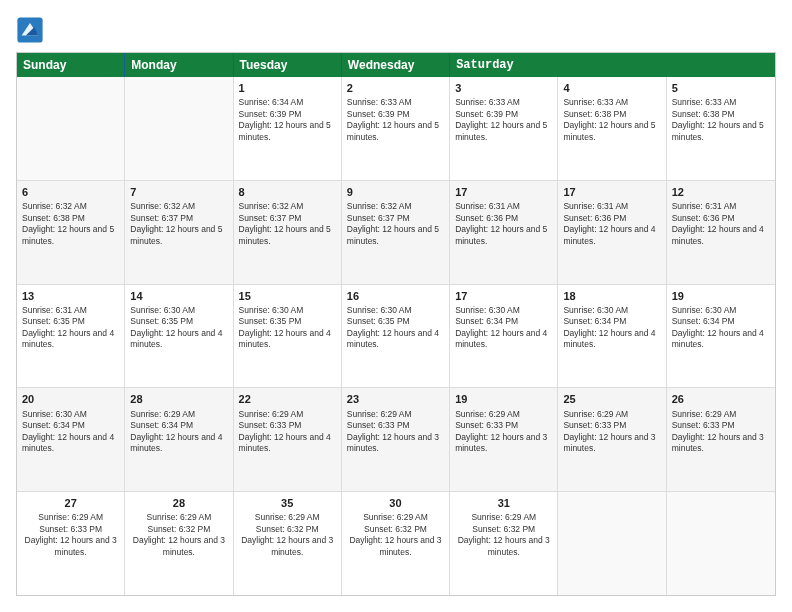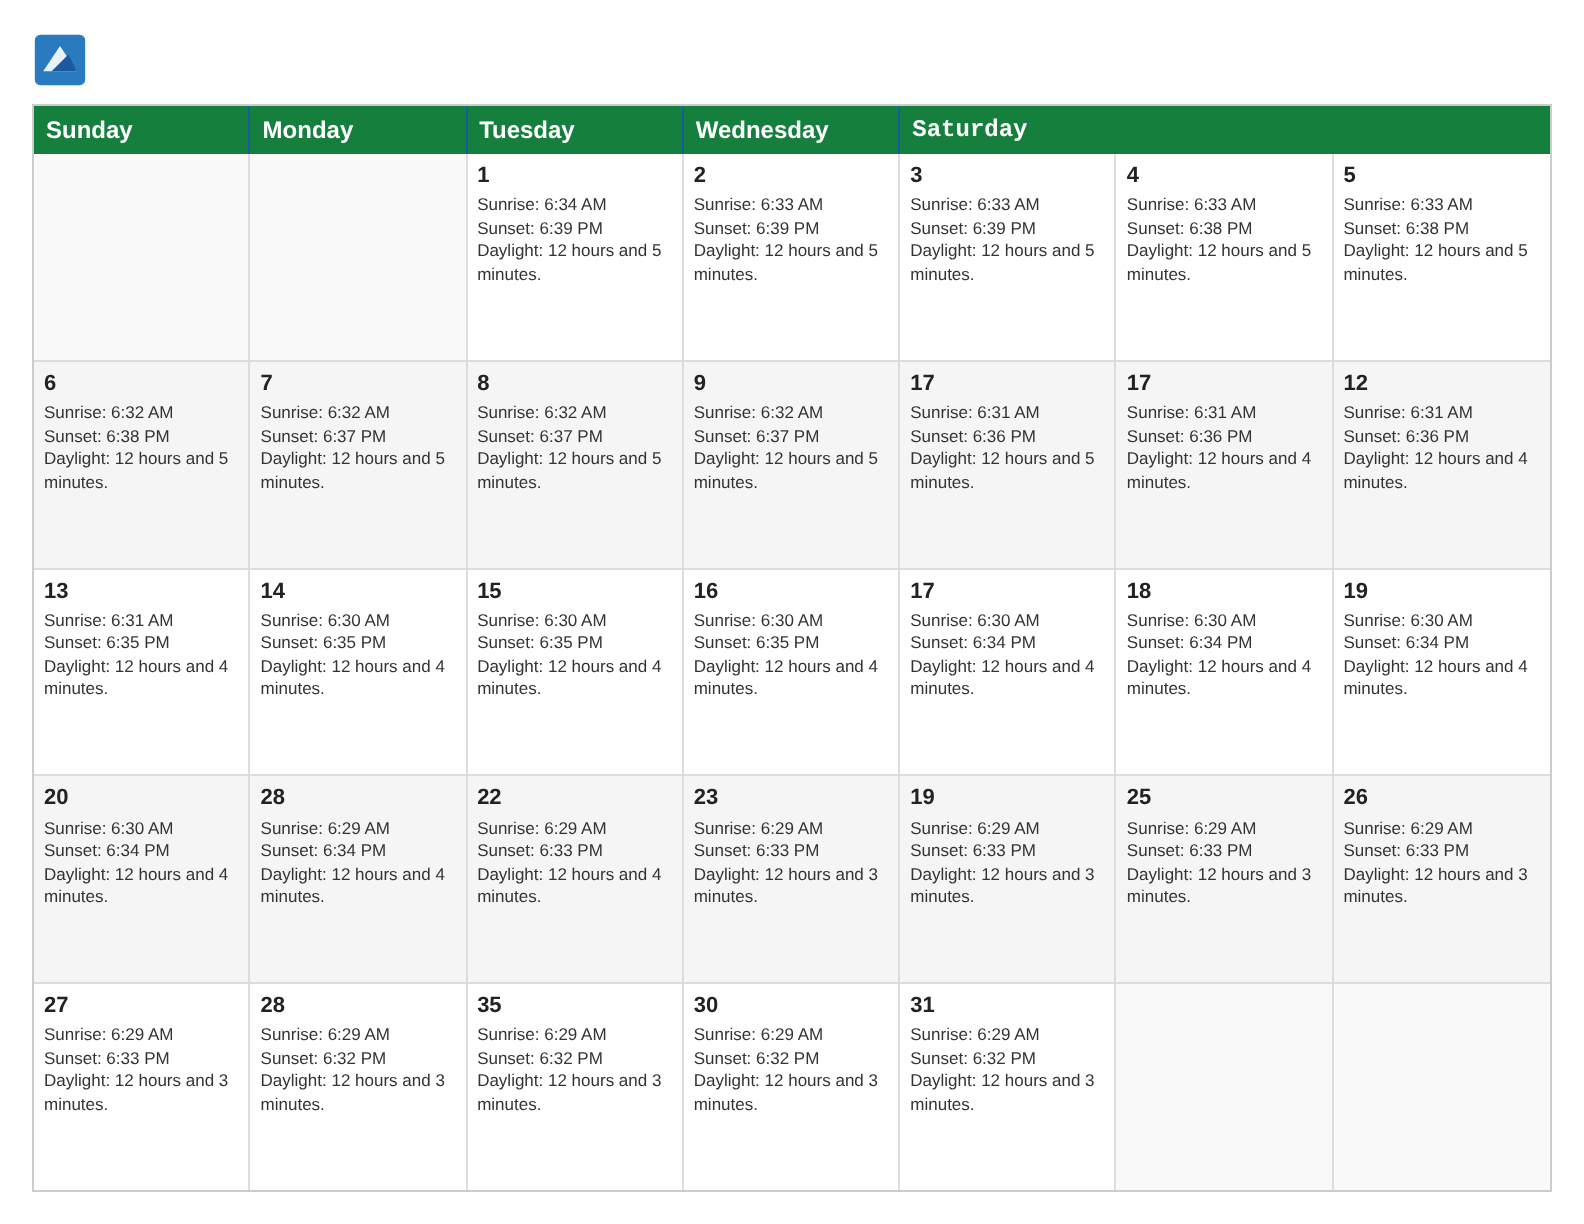--- a/index.html
+++ b/index.html
@@ -74,21 +74,21 @@
       display: flex;
       flex-direction: column;
       flex: 1;
     }
     .calendar-row {
       display: grid;
       grid-template-columns: repeat(7, 1fr);
       flex: 1;
       border-bottom: 1px solid #ddd;
     }
-    .calendar-row:last-child { border-bottom: none; }
+    .calendar-row:last-child { border-bottom: none; text-align: center; }
     .calendar-cell {
       padding: 4px 5px;
       border-right: 1px solid #ddd;
       font-size: 9px;
       color: #333;
       line-height: 1.3;
       background: #fff;
     }
     .calendar-cell:last-child { border-right: none; }
     .calendar-cell.empty { background: #f9f9f9; }

